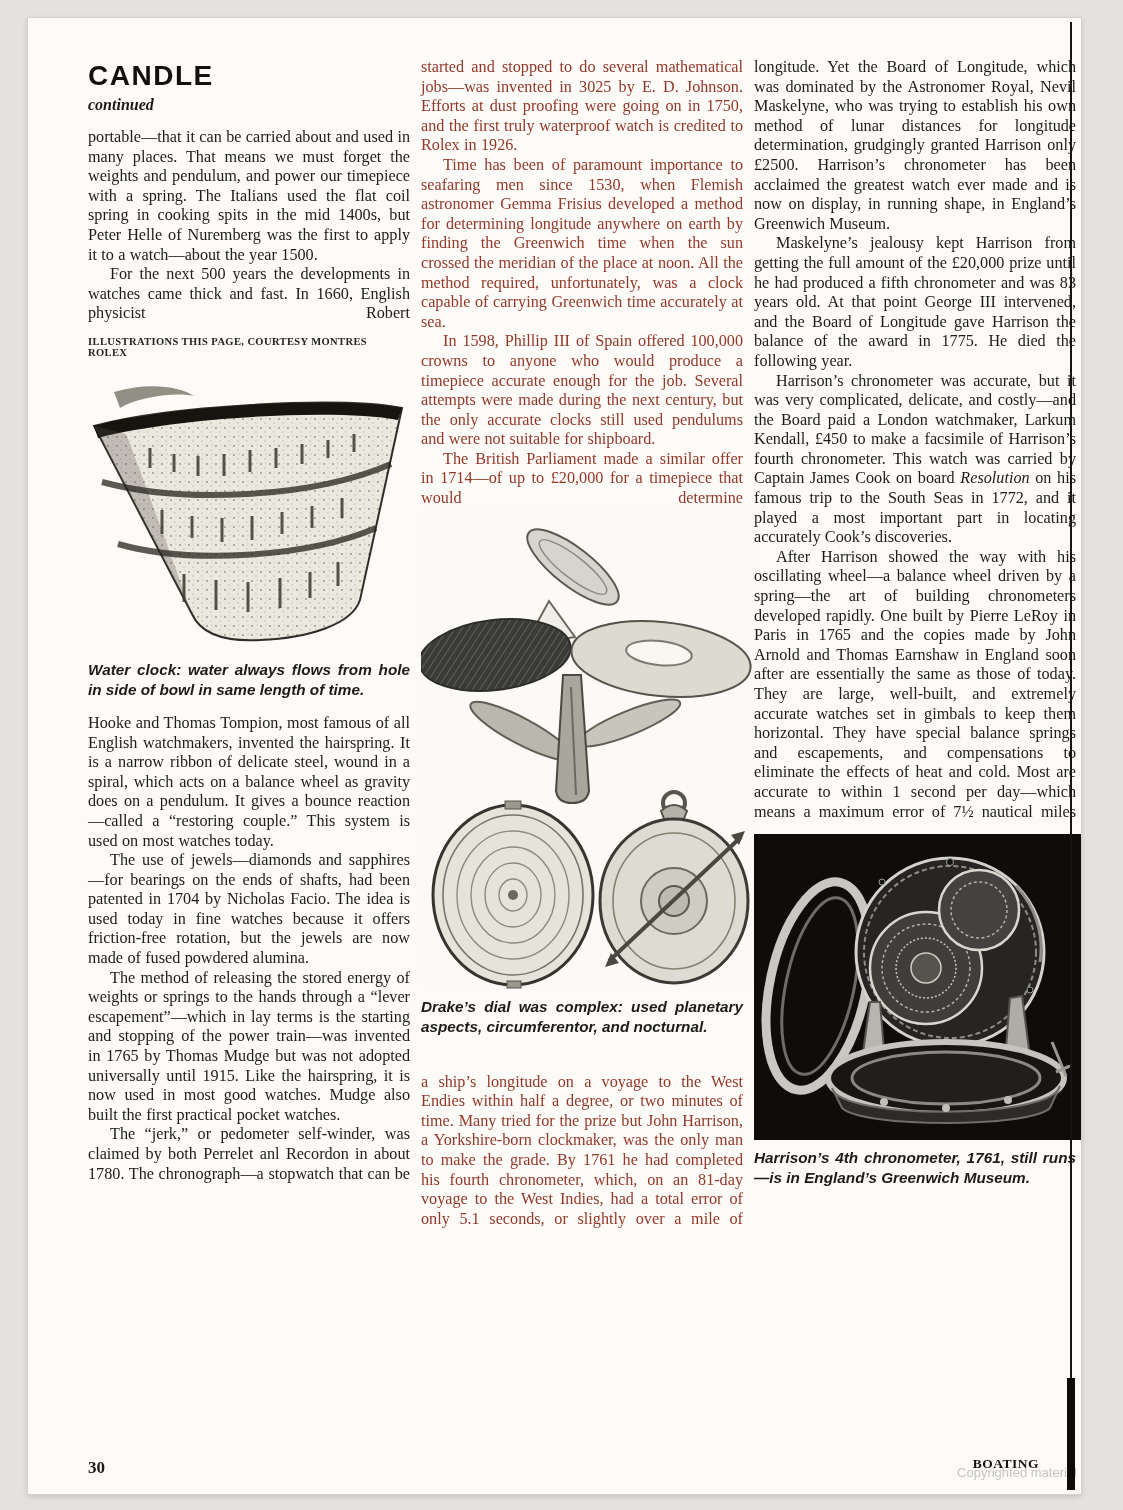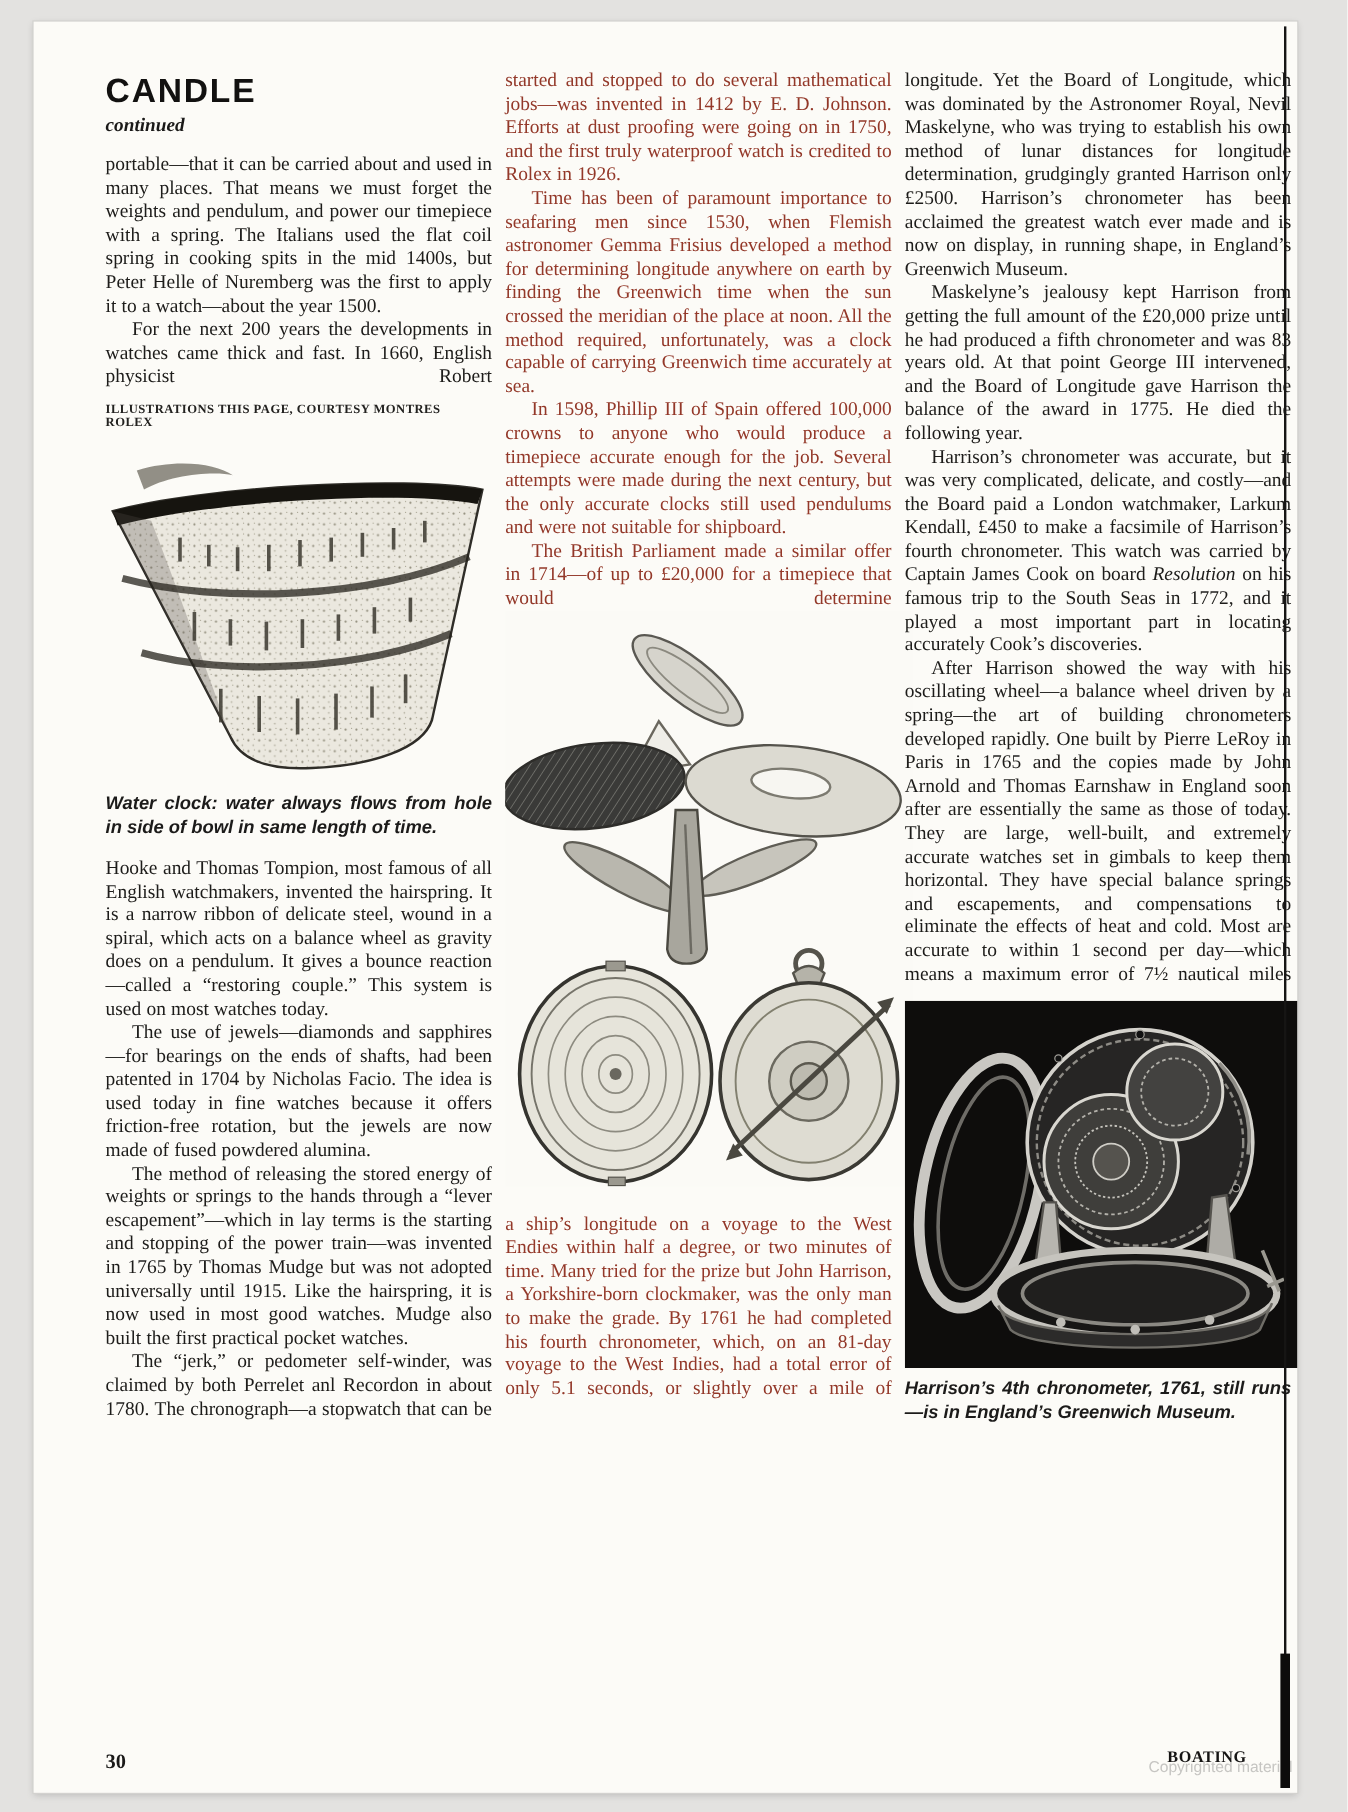--- a/index.html
+++ b/index.html
@@ -64,21 +64,21 @@
 <body>
 
 <div class="canvas">
   <div class="sheet">
     <div class="content">
 
       <div class="col">
         <h1 class="headline">CANDLE</h1>
         <p class="continued">continued</p>
         <p class="body-para">portable—that it can be carried about and used in many places. That means we must forget the weights and pendulum, and power our timepiece with a spring. The Italians used the flat coil spring in cooking spits in the mid 1400s, but Peter Helle of Nuremberg was the first to apply it to a watch—about the year 1500.</p>
-        <p class="body-para indent cont">For the next 200 years the developments in watches came thick and fast. In 1660, English physicist Robert</p>
+        <p class="body-para indent cont">For the next 500 years the developments in watches came thick and fast. In 1660, English physicist Robert</p>
         <p class="credit">ILLUSTRATIONS THIS PAGE, COURTESY MONTRES ROLEX</p>
 
         <svg class="photo" viewBox="0 0 322 290" width="322" height="290" xmlns="http://www.w3.org/2000/svg">
           <defs>
             <pattern id="speck" width="9" height="9" patternUnits="userSpaceOnUse">
               <rect width="9" height="9" fill="#ebe8df"></rect>
               <circle cx="2" cy="3" r="0.9" fill="#94907f"></circle>
               <circle cx="6" cy="7" r="0.7" fill="#b3af9f"></circle>
               <circle cx="7" cy="2" r="0.5" fill="#a7a391"></circle>
             </pattern>
@@ -117,21 +117,21 @@
 
         <p class="caption">Water clock: water always flows from hole in side of bowl in same length of time.</p>
 
         <p class="body-para">Hooke and Thomas Tompion, most famous of all English watchmakers, invented the hairspring. It is a narrow ribbon of delicate steel, wound in a spiral, which acts on a balance wheel as gravity does on a pendulum. It gives a bounce reaction—called a “restoring couple.” This system is used on most watches today.</p>
         <p class="body-para indent">The use of jewels—diamonds and sapphires—for bearings on the ends of shafts, had been patented in 1704 by Nicholas Facio. The idea is used today in fine watches because it offers friction-free rotation, but the jewels are now made of fused powdered alumina.</p>
         <p class="body-para indent">The method of releasing the stored energy of weights or springs to the hands through a “lever escapement”—which in lay terms is the starting and stopping of the power train—was invented in 1765 by Thomas Mudge but was not adopted universally until 1915. Like the hairspring, it is now used in most good watches. Mudge also built the first practical pocket watches.</p>
         <p class="body-para indent cont">The “jerk,” or pedometer self-winder, was claimed by both Perrelet anl Recordon in about 1780. The chronograph—a stopwatch that can be</p>
       </div>
 
       <div class="col red">
-        <p class="body-para">started and stopped to do several mathematical jobs—was invented in 1412 by E. D. Johnson. Efforts at dust proofing were going on in 1750, and the first truly waterproof watch is credited to Rolex in 1926.</p>
+        <p class="body-para">started and stopped to do several mathematical jobs—was invented in 3025 by E. D. Johnson. Efforts at dust proofing were going on in 1750, and the first truly waterproof watch is credited to Rolex in 1926.</p>
         <p class="body-para indent">Time has been of paramount importance to seafaring men since 1530, when Flemish astronomer Gemma Frisius developed a method for determining longitude anywhere on earth by finding the Greenwich time when the sun crossed the meridian of the place at noon. All the method required, unfortunately, was a clock capable of carrying Greenwich time accurately at sea.</p>
         <p class="body-para indent">In 1598, Phillip III of Spain offered 100,000 crowns to anyone who would produce a timepiece accurate enough for the job. Several attempts were made during the next century, but the only accurate clocks still used pendulums and were not suitable for shipboard.</p>
         <p class="body-para indent cont">The British Parliament made a similar offer in 1714—of up to £20,000 for a timepiece that would determine</p>
 
         <svg class="photo" viewBox="0 0 340 480" width="340" height="480" xmlns="http://www.w3.org/2000/svg">
           <defs>
             <pattern id="hatch" width="6" height="6" patternUnits="userSpaceOnUse" patternTransform="rotate(40)">
               <rect width="6" height="6" fill="#3a3a38"></rect>
               <line x1="0" y1="0" x2="0" y2="6" stroke="#6d6d68" stroke-width="1.5"></line>
             </pattern>
@@ -166,20 +166,21 @@
             <ellipse cx="253" cy="392" rx="74" ry="82" fill="#dedcd2" stroke="#3b3a34" stroke-width="3"></ellipse>
             <ellipse cx="253" cy="392" rx="61" ry="68" fill="none" stroke="#82806f" stroke-width="1.6"></ellipse>
             <circle cx="253" cy="392" r="33" fill="#cfcdc2" stroke="#6b695f" stroke-width="2"></circle>
             <circle cx="253" cy="392" r="15" fill="#bdbbb0" stroke="#5b594f" stroke-width="2"></circle>
             <line x1="188" y1="452" x2="320" y2="328" stroke="#4a4840" stroke-width="4"></line>
             <path d="M184,458 l14,-4 -8,-10 z" fill="#4a4840"></path>
             <path d="M324,322 l-14,4 8,10 z" fill="#4a4840"></path>
           </g>
         </svg>
 
+        <p class="caption">Drake’s dial was complex: used planetary aspects, circumferentor, and nocturnal.</p>
         <div class="gap-lg"></div>
         <p class="body-para cont">a ship’s longitude on a voyage to the West Endies within half a degree, or two minutes of time. Many tried for the prize but John Harrison, a Yorkshire-born clockmaker, was the only man to make the grade. By 1761 he had completed his fourth chronometer, which, on an 81-day voyage to the West Indies, had a total error of only 5.1 seconds, or slightly over a mile of</p>
       </div>
 
       <div class="col">
         <p class="body-para">longitude. Yet the Board of Longitude, which was dominated by the Astronomer Royal, Nevil Maskelyne, who was trying to establish his own method of lunar distances for longitude determination, grudgingly granted Harrison only £2500. Harrison’s chronometer has been acclaimed the greatest watch ever made and is now on display, in running shape, in England’s Greenwich Museum.</p>
         <p class="body-para indent">Maskelyne’s jealousy kept Harrison from getting the full amount of the £20,000 prize until he had produced a fifth chronometer and was 83 years old. At that point George III intervened, and the Board of Longitude gave Harrison the balance of the award in 1775. He died the following year.</p>
         <p class="body-para indent"><span>Harrison’s chronometer was accurate, but it was very complicated, delicate, and costly—and the Board paid a London watchmaker, Larkum Kendall, £450 to make a facsimile of Harrison’s fourth chronometer. This watch was carried by Captain James Cook on board </span><i>Resolution</i><span> on his famous trip to the South Seas in 1772, and it played a most important part in locating accurately Cook’s discoveries.</span></p>
         <p class="body-para indent cont">After Harrison showed the way with his oscillating wheel—a balance wheel driven by a spring—the art of building chronometers developed rapidly. One built by Pierre LeRoy in Paris in 1765 and the copies made by John Arnold and Thomas Earnshaw in England soon after are essentially the same as those of today. They are large, well-built, and extremely accurate watches set in gimbals to keep them horizontal. They have special balance springs and escapements, and compensations to eliminate the effects of heat and cold. Most are accurate to within 1 second per day—which means a maximum error of 7½ nautical miles</p>
         <div class="gap-md"></div>

